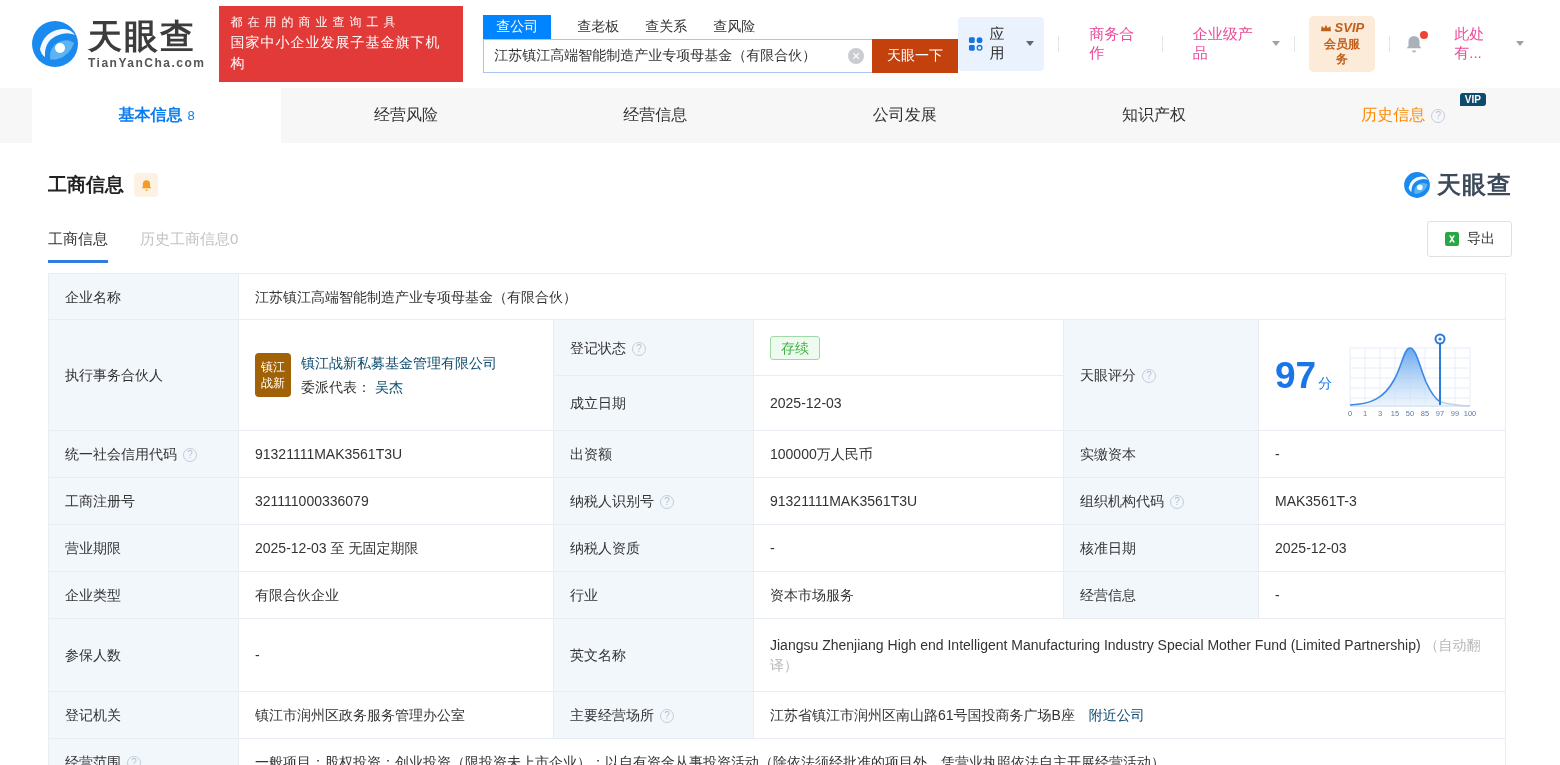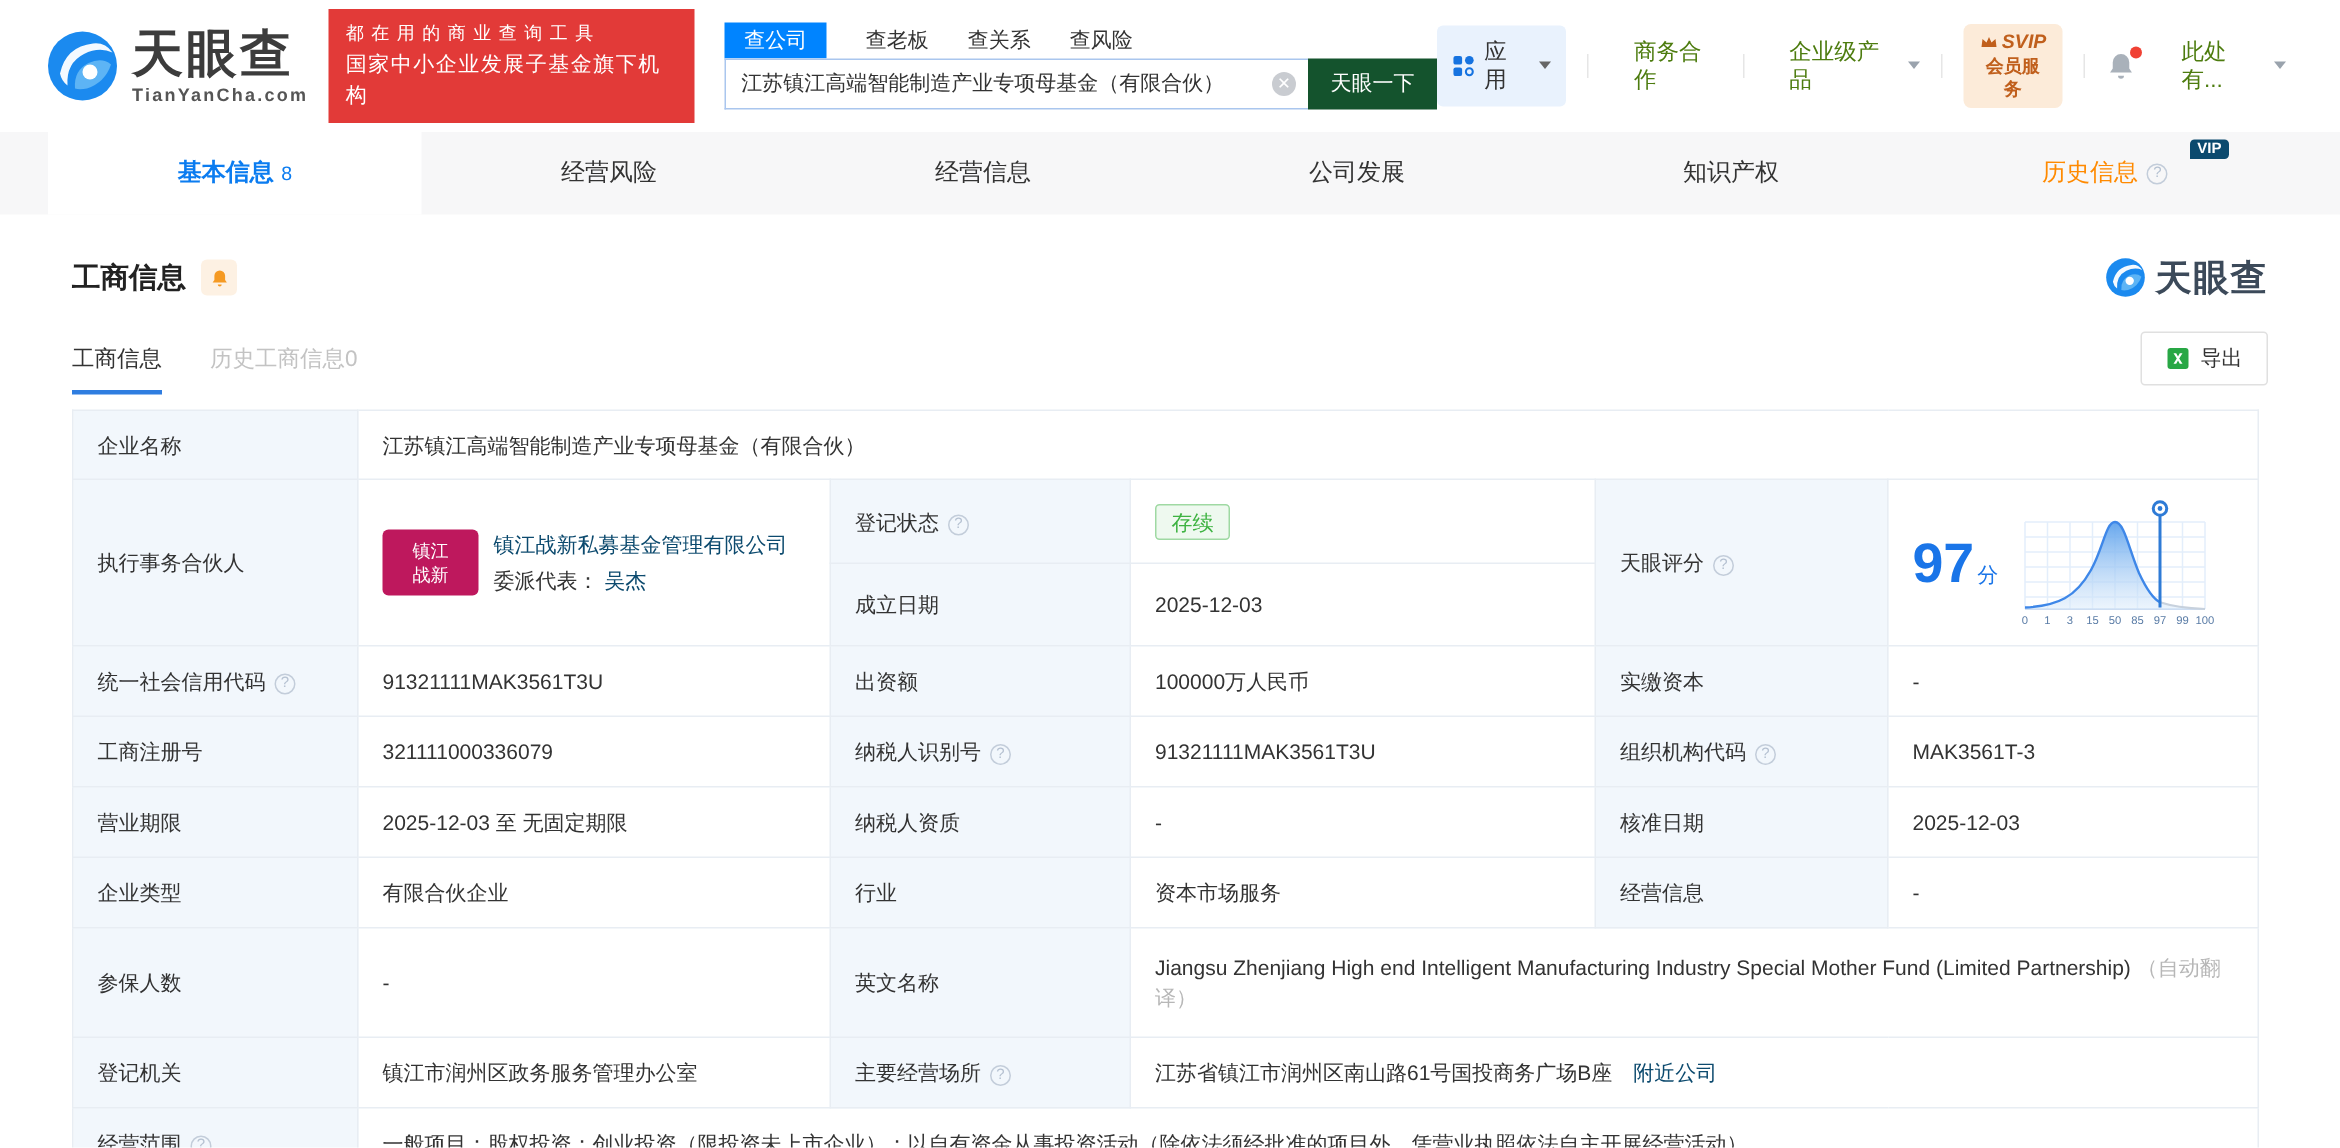--- a/index.html
+++ b/index.html
@@ -17,26 +17,26 @@
   .slogan .l1 { font-size:12px; letter-spacing:5px; }
   .slogan .l2 { font-size:14px; letter-spacing:1px; }
   .search-block { margin-left:20px; width:482px; }
   .search-tabs { display:flex; align-items:flex-end; gap:26px; height:24px; }
   .search-tab { font-size:14px; color:#333; padding:3px 0; cursor:pointer; }
   .search-tab.active { background:#0084ff; color:#fff; padding:3px 13px; }
   .search-row { display:flex; height:34px; }
   .search-input-wrap { flex:1; display:flex; align-items:center; border:1px solid #aac6ee; border-right:none; background:#fff; padding:0 8px 0 10px; }
   .search-input-wrap input { flex:1; border:none; outline:none; font-size:14px; color:#333; font-family:inherit; }
   .clear-icon { width:16px; height:16px; border-radius:50%; background:#c9ccd1; color:#fff; font-size:11px; line-height:16px; text-align:center; cursor:pointer; }
-  .search-btn { width:86px; background:#14532d; color:#fff; border:none; font-size:14px; font-family:inherit; cursor:pointer; }
+  .search-btn { width:86px; background:#c2410c; color:#fff; border:none; font-size:14px; font-family:inherit; cursor:pointer; }
   .top-nav { margin-left:auto; display:flex; align-items:center; gap:14px; font-size:15px; }
   .apps-pill { display:flex; align-items:center; gap:6px; background:#e9f2fd; border-radius:4px; padding:8px 10px; cursor:pointer; }
   .caret { width:0; height:0; border-left:4px solid transparent; border-right:4px solid transparent; border-top:5px solid #666; margin-left:2px; }
   .caret.gray { border-top-color:#9aa3ad; }
-  .nav-link { color:#4d7c0f; cursor:pointer; display:flex; align-items:center; gap:4px;margin-left:16px; }
+  .nav-link { color:#ec4899; cursor:pointer; display:flex; align-items:center; gap:4px;margin-left:16px; }
   .vdiv { width:1px; height:16px; background:#e6e6e6; }
   .svip-badge { background:#fcebd9; border-radius:5px; padding:4px 10px; text-align:center; line-height:1.3; cursor:pointer; }
   .svip-badge .r1 { display:flex; align-items:center; gap:3px; justify-content:center; font-size:13px; font-weight:bold; font-style:italic; color:#c05f1c; }
   .svip-badge .r2 { font-size:12px; font-weight:bold; color:#c05f1c; }
   .bell-wrap { position:relative; cursor:pointer; display:flex; }
   .red-dot { position:absolute; top:-3px; right:-4px; width:8px; height:8px; border-radius:50%; background:#f04134; }
   
   .main-tabs { height:55px; background:#f7f7f8; display:flex; padding:0 32px; }
   .main-tab { flex:1; display:flex; align-items:center; justify-content:center; font-size:16px; color:#333; cursor:pointer; position:relative; }
   .main-tab.active { background:#fff; color:#0b7cf0; font-weight:bold; }
@@ -56,21 +56,21 @@
   .subtab.active { border-bottom:3px solid #2f7de0; }
   .subtab.muted { color:#c3c3c3; margin-left:32px; border-bottom:3px solid transparent; }
   .export-btn { margin-left:auto; display:flex; align-items:center; gap:7px; border:1px solid #e0e0e0; border-radius:3px; background:#fff; padding:8px 16px; font-size:14px; color:#333; cursor:pointer; margin-bottom:6px; font-family:inherit; }
   
   table.info { border-collapse:collapse; margin:10px 48px 0; width:1457px; table-layout:fixed; }
   table.info td { border:1px solid #e8edf3; font-size:14px; padding:12px 16px; vertical-align:middle; line-height:20px; color:#333; }
   td.lbl { background:#f2f7fc; }
   .tag-green { display:inline-block; padding:1px 10px; color:#3eb342; background:#eef9ef; border:1px solid #9fd9a3; border-radius:3px; }
   a.lnk { color:#0c4a6e; text-decoration:none; cursor:pointer; }
   .partner { display:flex; align-items:center; gap:10px; }
-  .avatar { width:64px; height:44px; background:#be185d; border-radius:4px; color:#fff; font-size:12px; display:flex; flex-direction:column; align-items:center; justify-content:center; line-height:1.35; flex:none; }
+  .avatar { width:36px; height:44px; background:#a16207; border-radius:4px; color:#fff; font-size:12px; display:flex; flex-direction:column; align-items:center; justify-content:center; line-height:1.35; flex:none; }
   .partner .pr2 { margin-top:4px; }
   .score-cell { display:flex; align-items:center; gap:12px; }
   .score-num { font-size:37px; font-weight:bold; color:#1a75e8; line-height:1; }
   .score-unit { font-size:14px; color:#1a75e8; margin-left:2px; }
   .note { color:#b7b7b7; }
   .en-name { word-break:break-all; }
 </style>
 </head>
 <body>
 

